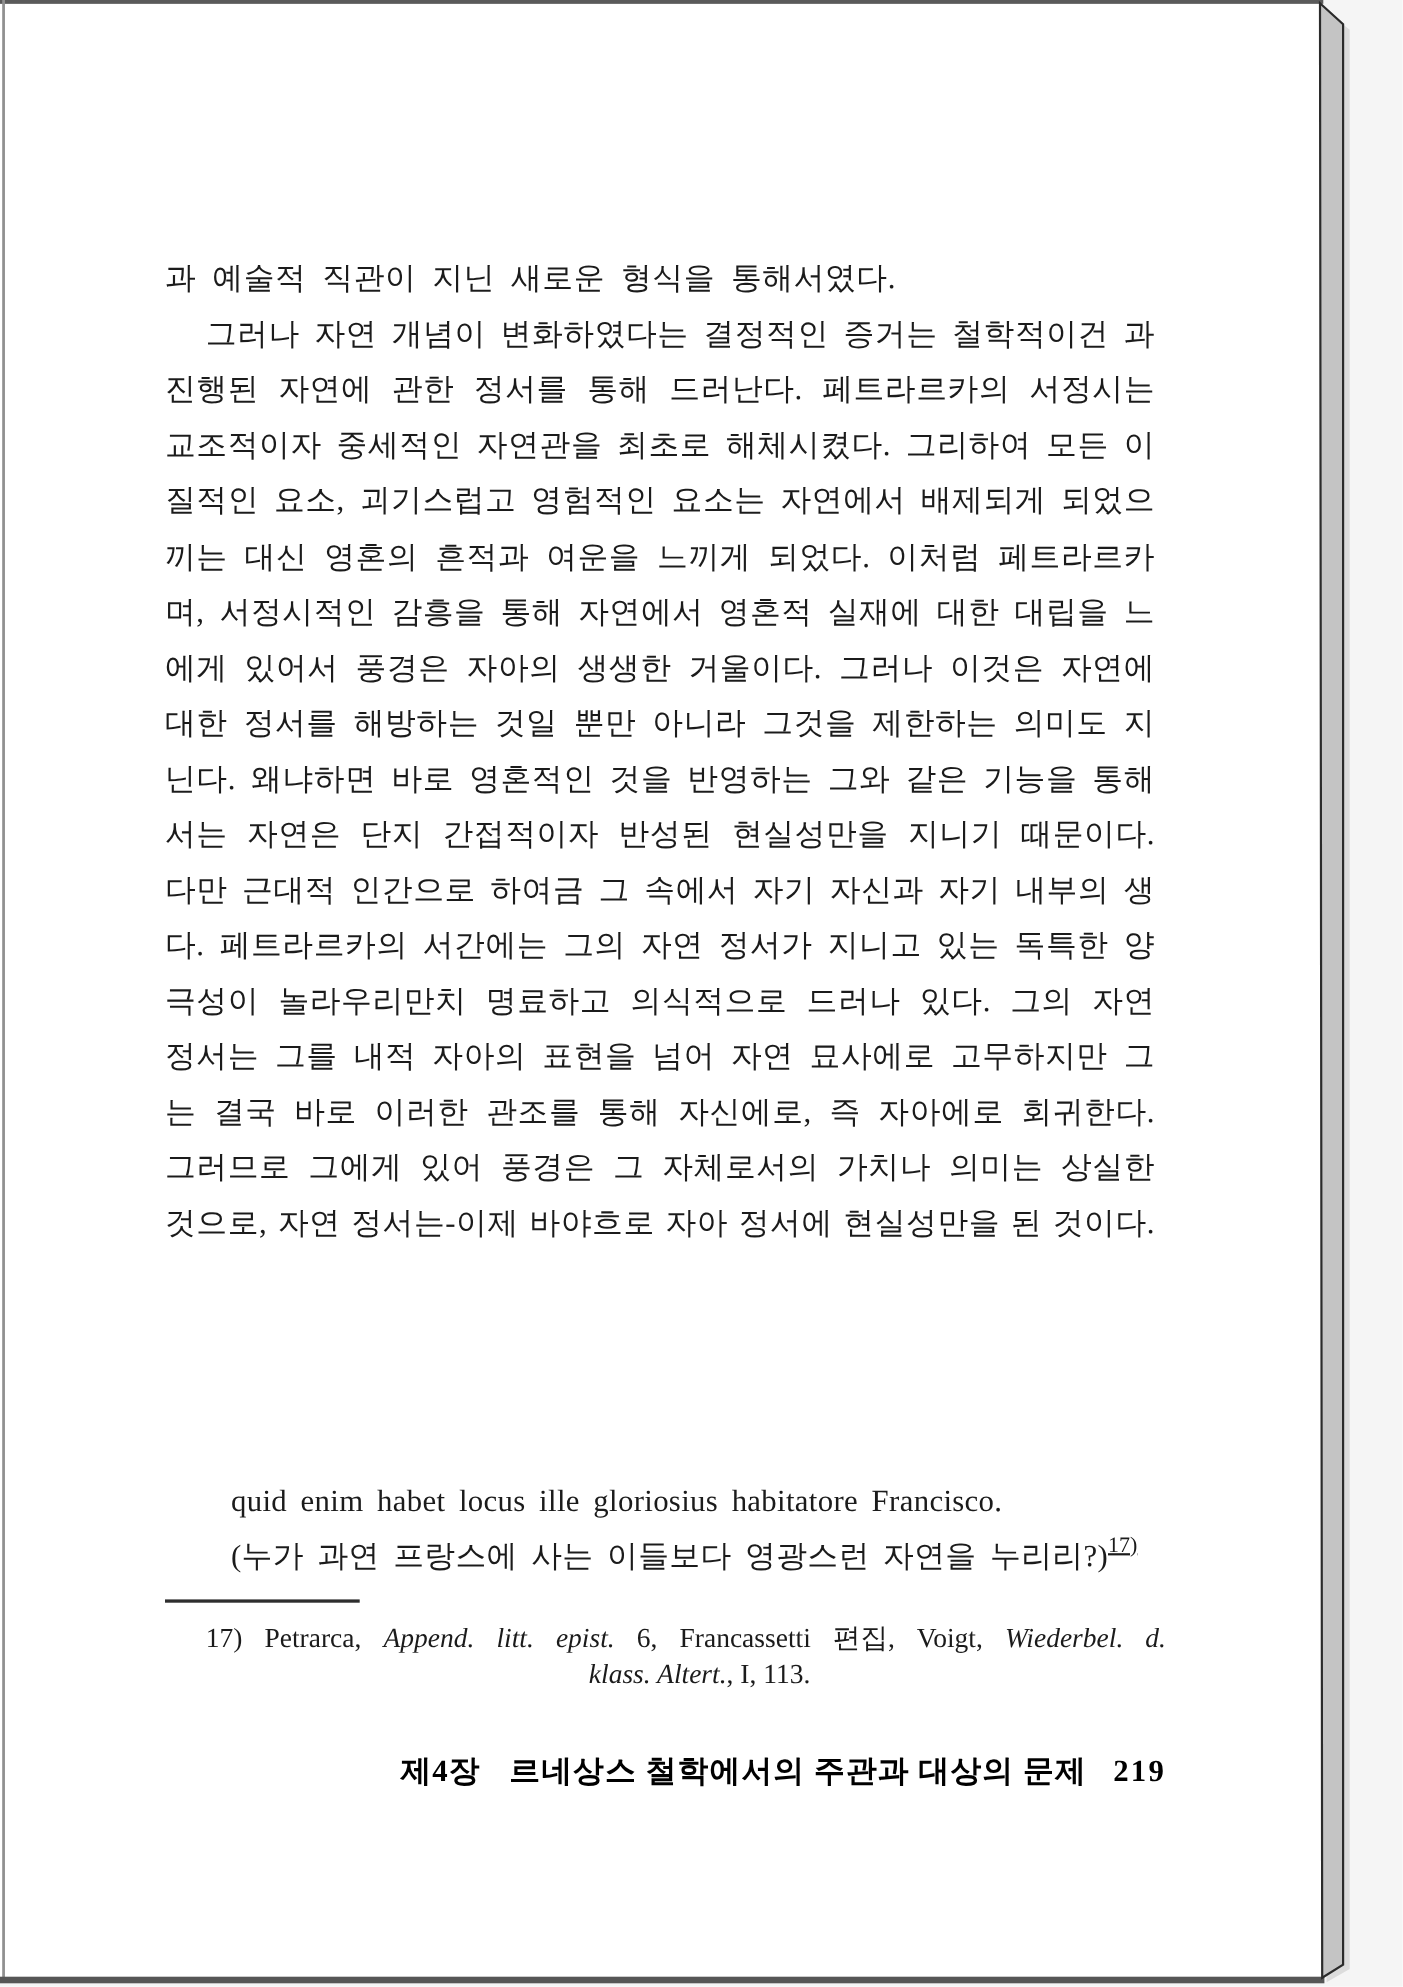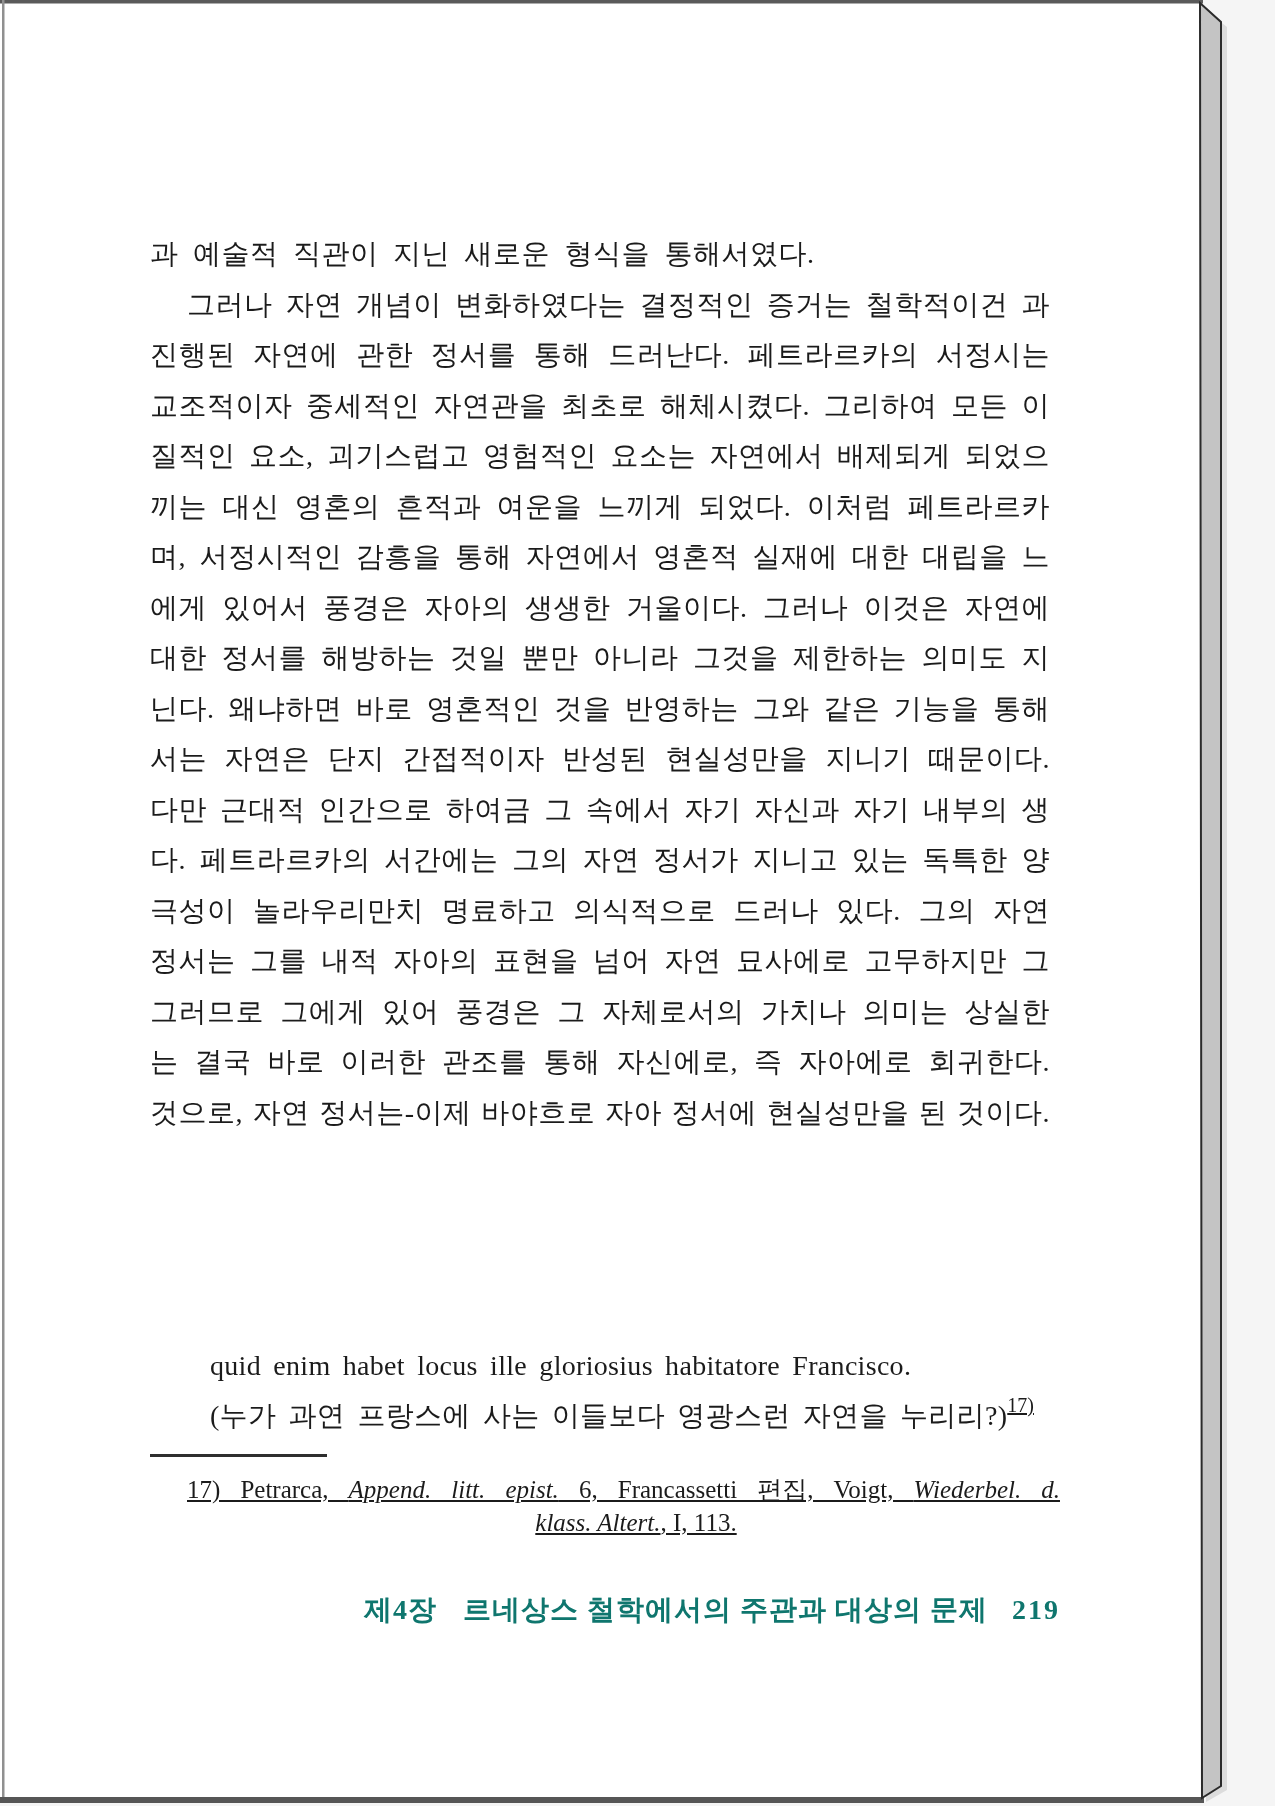--- a/index.html
+++ b/index.html
@@ -27,30 +27,30 @@
   .body-text .line:nth-child(2) { padding-left: 37px; }
 
   
   .quote { position: absolute; left: 210px; top: 1341px; width: 860px; font-size: 28px; }
   .quote .quote-line { margin: 0; height: 50px; line-height: 50px; letter-spacing: 0.3px; word-spacing: 5px; }
   .quote .fn-ref { font-size: 20px; position: relative; top: -13px; letter-spacing: 0; text-decoration: underline; }
 
   
   .fn-rule { position: absolute; left: 150px; top: 1454px; width: 177px; height: 3px; background: #2e2e2e; }
   .footnote { position: absolute; left: 187px; top: 1473px; width: 873px; font-size: 25px; }
-  .footnote p { margin: 0; height: 33px; line-height: 33px; text-decoration: underline; }
+  .footnote p { margin: 0; height: 33px; line-height: 33px; }
   .footnote .fn-line1 { text-align: justify; text-align-last: justify; }
   .footnote .fn-line2 { padding-left: 25px; text-align: center; }
   .footnote .it { font-style: italic; }
 
   
   .running-footer {
     position: absolute; left: 150px; top: 1591px; width: 910px;
     text-align: right; font-size: 28px; font-weight: bold;
-    letter-spacing: 1px; color: #0f766e;
+    letter-spacing: 1px; color: #000000;
     font-family: "Liberation Serif", serif;
   }
   .running-footer .chapter { margin-right: 26px; }
   .running-footer .pagenum { margin-left: 24px; letter-spacing: 2px; }
 </style>
 </head>
 <body>
 
 <div class="scene">
 
@@ -81,22 +81,22 @@
       <p class="line">끼는 대신 영혼의 흔적과 여운을 느끼게 되었다. 이처럼 페트라르카</p>
       <p class="line">며, 서정시적인 감흥을 통해 자연에서 영혼적 실재에 대한 대립을 느</p>
       <p class="line">에게 있어서 풍경은 자아의 생생한 거울이다. 그러나 이것은 자연에</p>
       <p class="line">대한 정서를 해방하는 것일 뿐만 아니라 그것을 제한하는 의미도 지</p>
       <p class="line">닌다. 왜냐하면 바로 영혼적인 것을 반영하는 그와 같은 기능을 통해</p>
       <p class="line">서는 자연은 단지 간접적이자 반성된 현실성만을 지니기 때문이다.</p>
       <p class="line">다만 근대적 인간으로 하여금 그 속에서 자기 자신과 자기 내부의 생</p>
       <p class="line">다. 페트라르카의 서간에는 그의 자연 정서가 지니고 있는 독특한 양</p>
       <p class="line">극성이 놀라우리만치 명료하고 의식적으로 드러나 있다. 그의 자연</p>
       <p class="line">정서는 그를 내적 자아의 표현을 넘어 자연 묘사에로 고무하지만 그</p>
+      <p class="line">는 결국 바로 이러한 관조를 통해 자신에로, 즉 자아에로 회귀한다.</p>
       <p class="line">그러므로 그에게 있어 풍경은 그 자체로서의 가치나 의미는 상실한</p>
-      <p class="line">는 결국 바로 이러한 관조를 통해 자신에로, 즉 자아에로 회귀한다.</p>
       <p class="line">것으로, 자연 정서는-이제 바야흐로 자아 정서에 현실성만을 된 것이다.</p>
     </section>
 
     <section class="quote">
       <p class="quote-line">quid enim habet locus ille gloriosius habitatore Francisco.</p>
       <p class="quote-line"><span>(누가 과연 프랑스에 사는 이들보다 영광스런 자연을 누리리?)</span><span class="fn-ref">17)</span></p>
     </section>
 
     <div class="fn-rule"></div>
     <section class="footnote">

